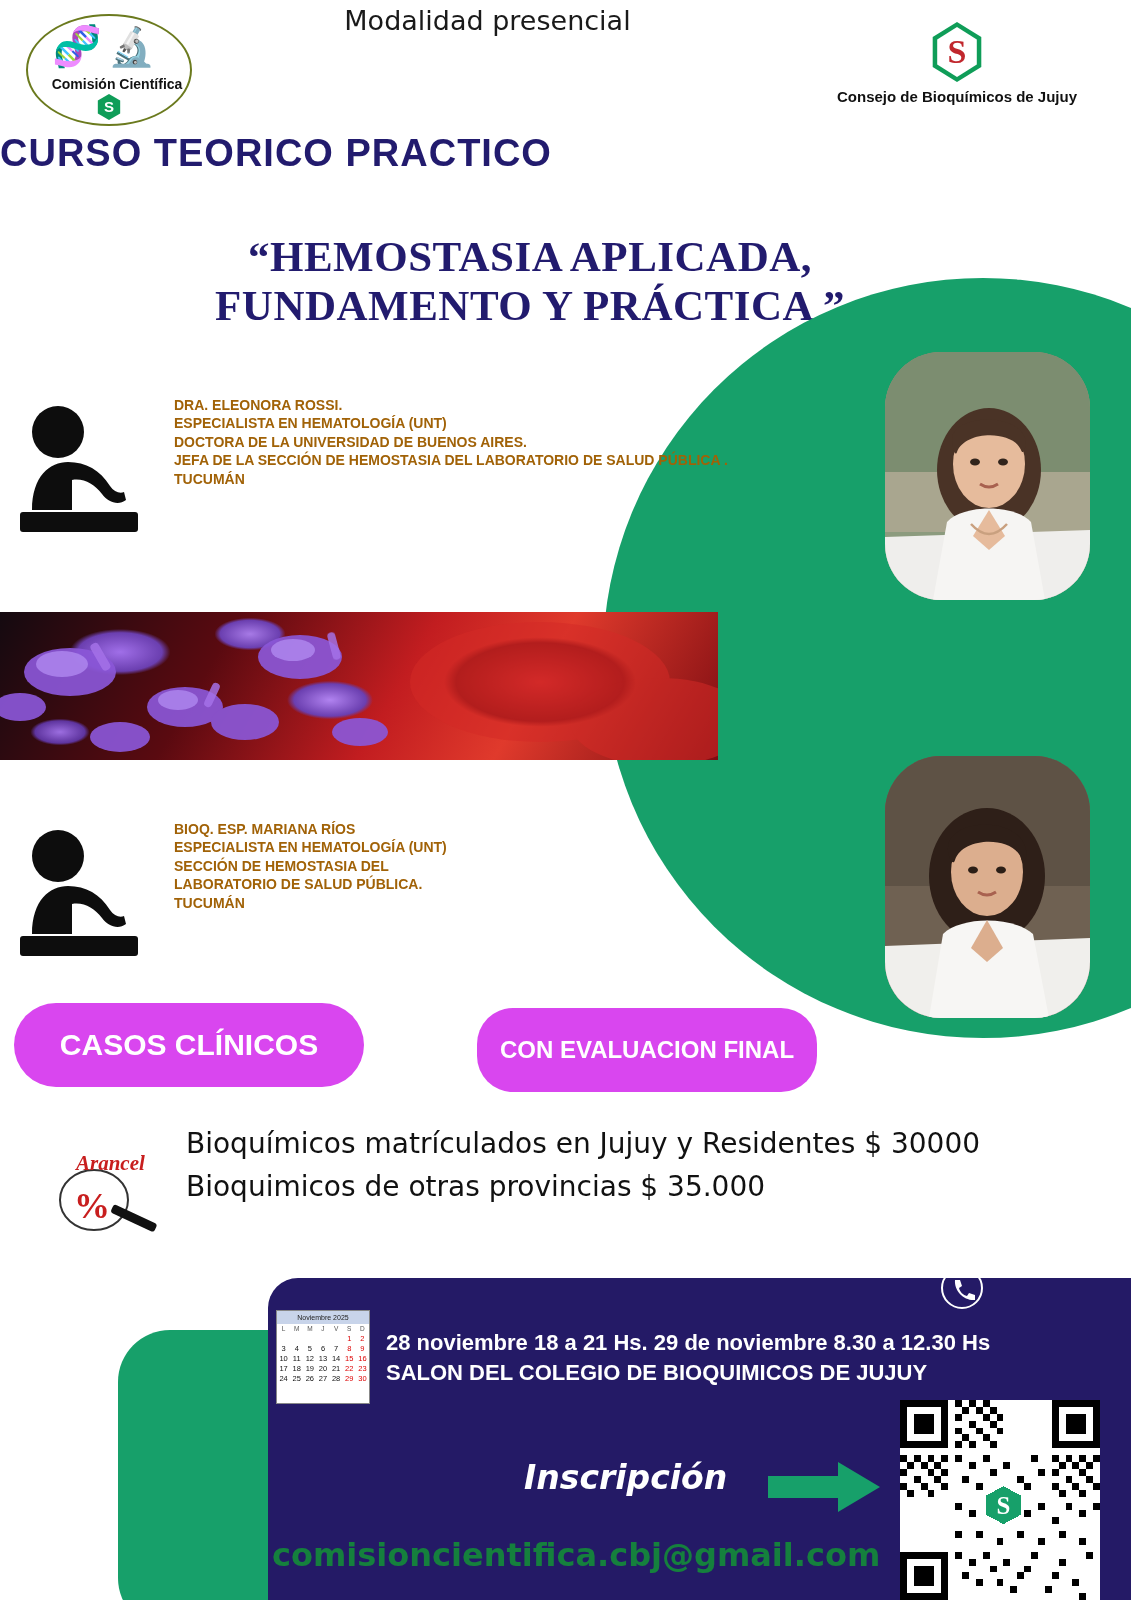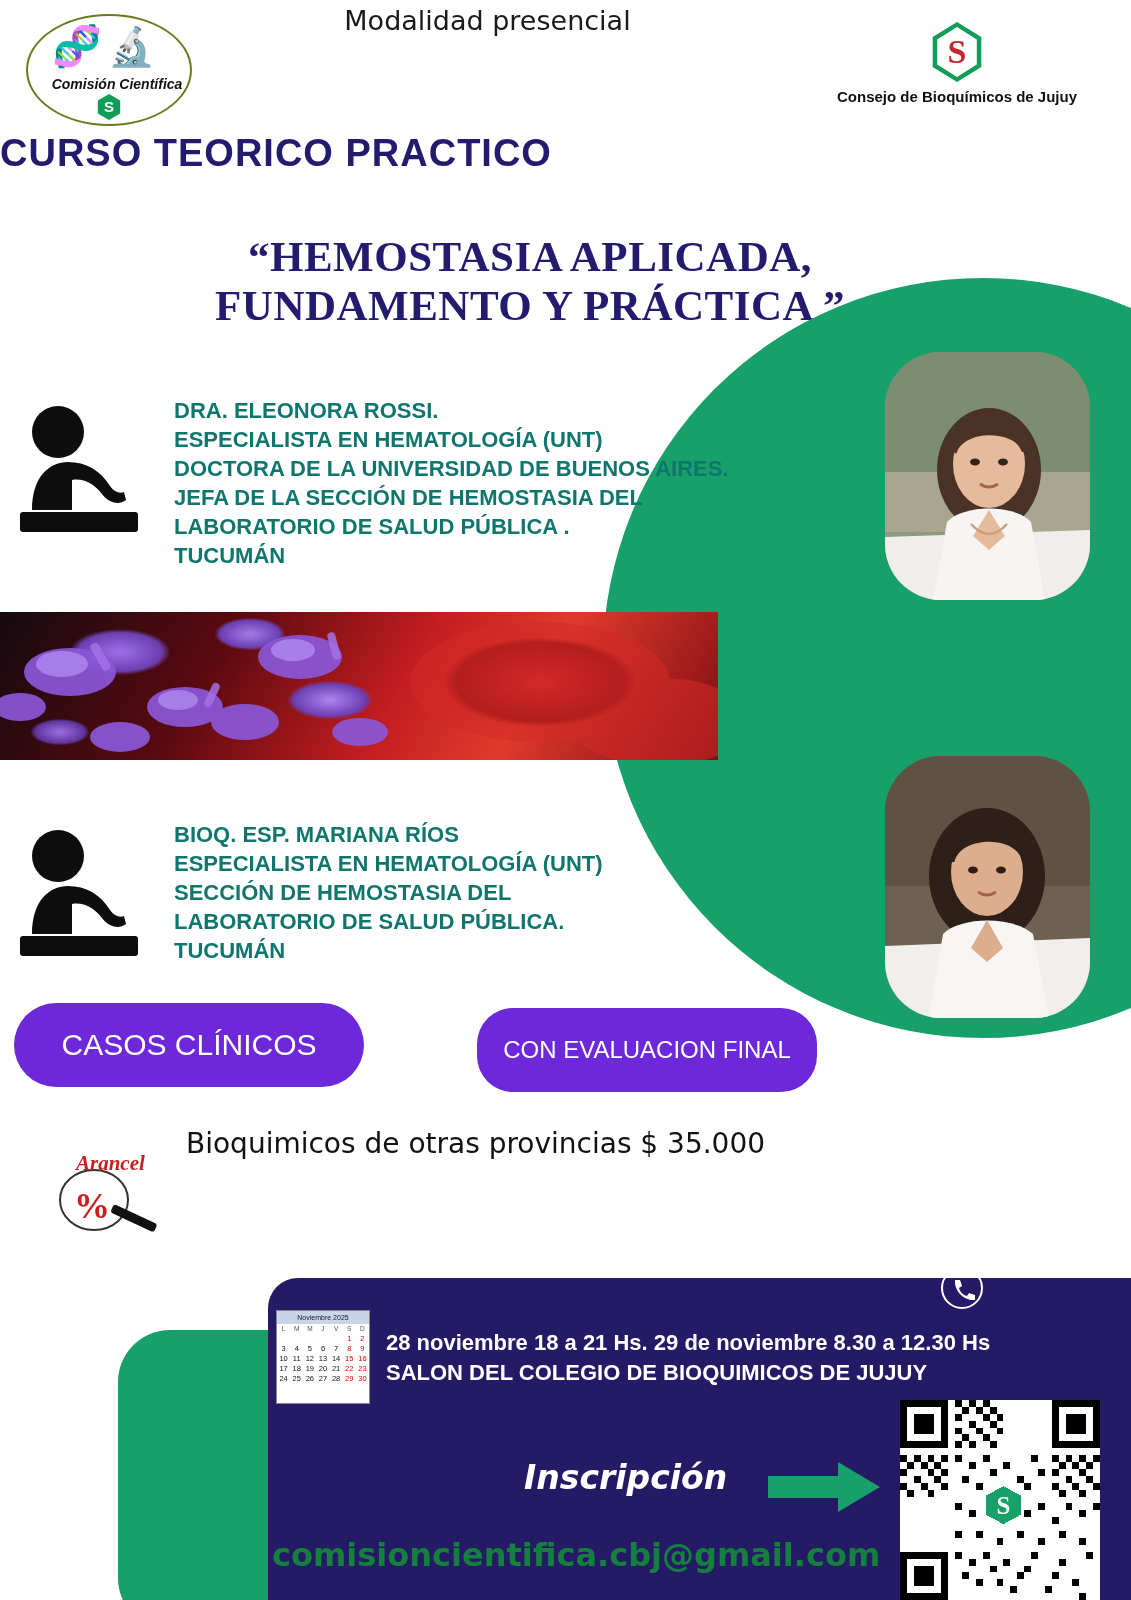--- a/index.html
+++ b/index.html
@@ -62,21 +62,20 @@
   }
   .logo-cc .cc-text {
     position: absolute;
     left: 16px;
     right: 0;
     top: 62px;
     text-align: center;
     font-size: 14px;
     font-weight: bold;
     color: #111;
-    font-style: italic;
   }
   .logo-cc .cc-hex {
     position: absolute;
     left: 50%;
     margin-left: -13px;
     top: 80px;
     width: 26px;
     height: 26px;
     background: #0f9d58;
     clip-path: polygon(50% 0%, 93% 25%, 93% 75%, 50% 100%, 7% 75%, 7% 25%);
@@ -177,23 +176,23 @@
     position: absolute;
     left: 0;
     top: 4px;
     width: 140px;
     height: 140px;
   }
   .speaker .sp-text {
     position: absolute;
     left: 160px;
     top: 0;
-    font-size: 22px;
-    font-weight: bold;
-    color: #0f766e;
+    font-size: 14px;
+    font-weight: bold;
+    color: #a16207;
     line-height: 1.32;
     width: 620px;
     white-space: pre-line;
   }
   #speaker-1 { left: 14px; top: 396px; }
   #speaker-2 { left: 14px; top: 820px; }
 
   
   .portrait {
     position: absolute;
@@ -231,23 +230,23 @@
       radial-gradient(ellipse 40px 18px at 60px 120px, #9c6ee0 0%, #5e349e 62%, rgba(94,52,158,0) 74%),
       radial-gradient(ellipse 120px 56px at 540px 70px, #d2292a 0%, #8b0f12 70%, rgba(139,15,18,0) 80%),
       linear-gradient(120deg, #140a10 0%, #5a0a10 30%, #c21d20 55%, #e03a2c 72%, #7d0d12 100%);
   }
   .blood-band .cellwrap { position: absolute; inset: 0; }
 
   
   .pill {
     position: absolute;
     z-index: 5;
-    background: #6d28d9;
+    background: #d946ef;
     color: #ffffff;
-    font-weight: normal;
+    font-weight: bold;
     display: flex;
     align-items: center;
     justify-content: center;
     text-align: right;
   }
   #pill-casos {
     left: 14px;
     top: 1003px;
     width: 350px;
     height: 84px;
@@ -529,20 +528,21 @@
 
 <div class="arancel-icon">
   <svg width="124" height="96" viewBox="0 0 124 96">
     <ellipse cx="42" cy="52" rx="34" ry="30" fill="#ffffff" stroke="#333" stroke-width="2"></ellipse>
     <text x="22" y="70" font-family="Liberation Serif, serif" font-size="36" font-weight="bold" fill="#c81e1e">%</text>
     <rect x="62" y="56" width="48" height="9" rx="3" fill="#111" transform="rotate(25 62 56)"></rect>
     <text x="24" y="22" font-family="Liberation Serif, serif" font-size="21" font-style="italic" font-weight="bold" fill="#c81e1e">Arancel</text>
   </svg>
 </div>
 <div class="fees">
+  <div>Bioquímicos matrículados en Jujuy y Residentes $ 30000</div>
   <div>Bioquimicos de otras provincias $ 35.000</div>
 </div>
 
 <div class="green-rounded"></div>
 <div class="navy-panel"></div>
 
 <div class="phone-icon">
   <svg width="44" height="44" viewBox="0 0 44 44">
     <circle cx="22" cy="22" r="20" fill="none" stroke="#ffffff" stroke-width="2"></circle>
     <path d="M15 14 l5 0 l2 6 l-3 2 c1 4 4 7 8 8 l2 -3 l6 2 l0 5 c-11 1 -21 -9 -20 -20 z" fill="#ffffff"></path>

